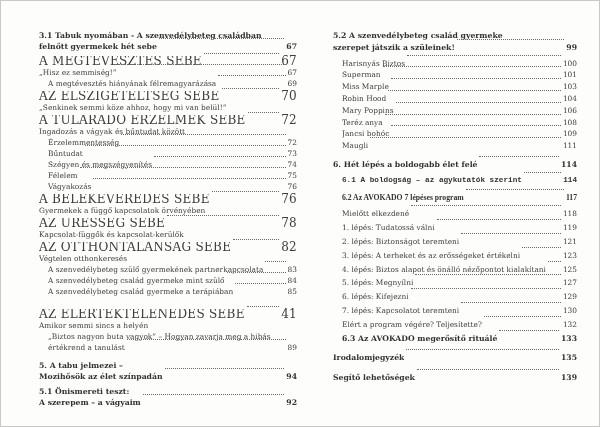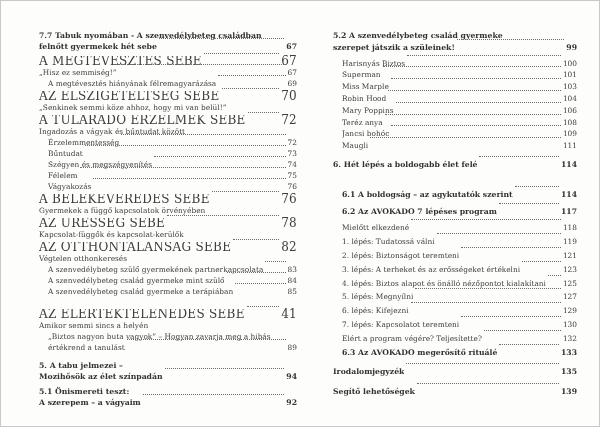--- a/index.html
+++ b/index.html
@@ -38,21 +38,21 @@
   .bold .line { font-weight:bold; font-size:7.7px; color:#34322e; }
   .caps .line { font-size:12px; letter-spacing:0.3px; }
   .ind1 { padding-left:9px; }
 </style>
 </head>
 <body>
 
 <div class="screen">
   <div class="page page-left">
       <div class="entry bold">
-        <div class="line"><span class="t">7.7 Tabuk nyomában - A szenvedélybeteg családban</span></div>
+        <div class="line"><span class="t">3.1 Tabuk nyomában - A szenvedélybeteg családban</span></div>
         <div class="line row">
           <span class="t">felnőtt gyermekek hét sebe</span>
           <span class="dots"></span>
           <span class="pg">67</span>
         </div>
       </div>
       <div class="entry caps" style="margin-top: 4px;">
         <div class="line row">
           <span class="t">A MEGTÉVESZTÉS SEBE</span>
           <span class="dots"></span>
@@ -279,28 +279,28 @@
           <span class="pg">111</span>
         </div>
       </div>
       <div class="entry bold" style="margin-top: 7px;">
         <div class="line row">
           <span class="t">6. Hét lépés a boldogabb élet felé</span>
           <span class="dots"></span>
           <span class="pg">114</span>
         </div>
       </div>
-      <div class="entry bold ind1" style="margin-top: 18px;">
+      <div class="entry bold ind1" style="margin-top: 4px; font-family: Liberation Mono, monospace;">
         <div class="line row">
           <span class="t">6.1 A boldogság – az agykutatók szerint</span>
           <span class="dots"></span>
           <span class="pg">114</span>
         </div>
       </div>
-      <div class="entry bold ind1" style="margin-top: 5px;">
+      <div class="entry bold ind1" style="margin-top: 5px; font-family: Liberation Serif, serif;">
         <div class="line row">
           <span class="t">6.2 Az AVOKADO 7 lépéses program</span>
           <span class="dots"></span>
           <span class="pg">117</span>
         </div>
       </div>
       <div class="entry normal ind1" style="margin-top: 5px;">
         <div class="line row">
           <span class="t">Mielőtt elkezdené</span>
           <span class="dots"></span>

